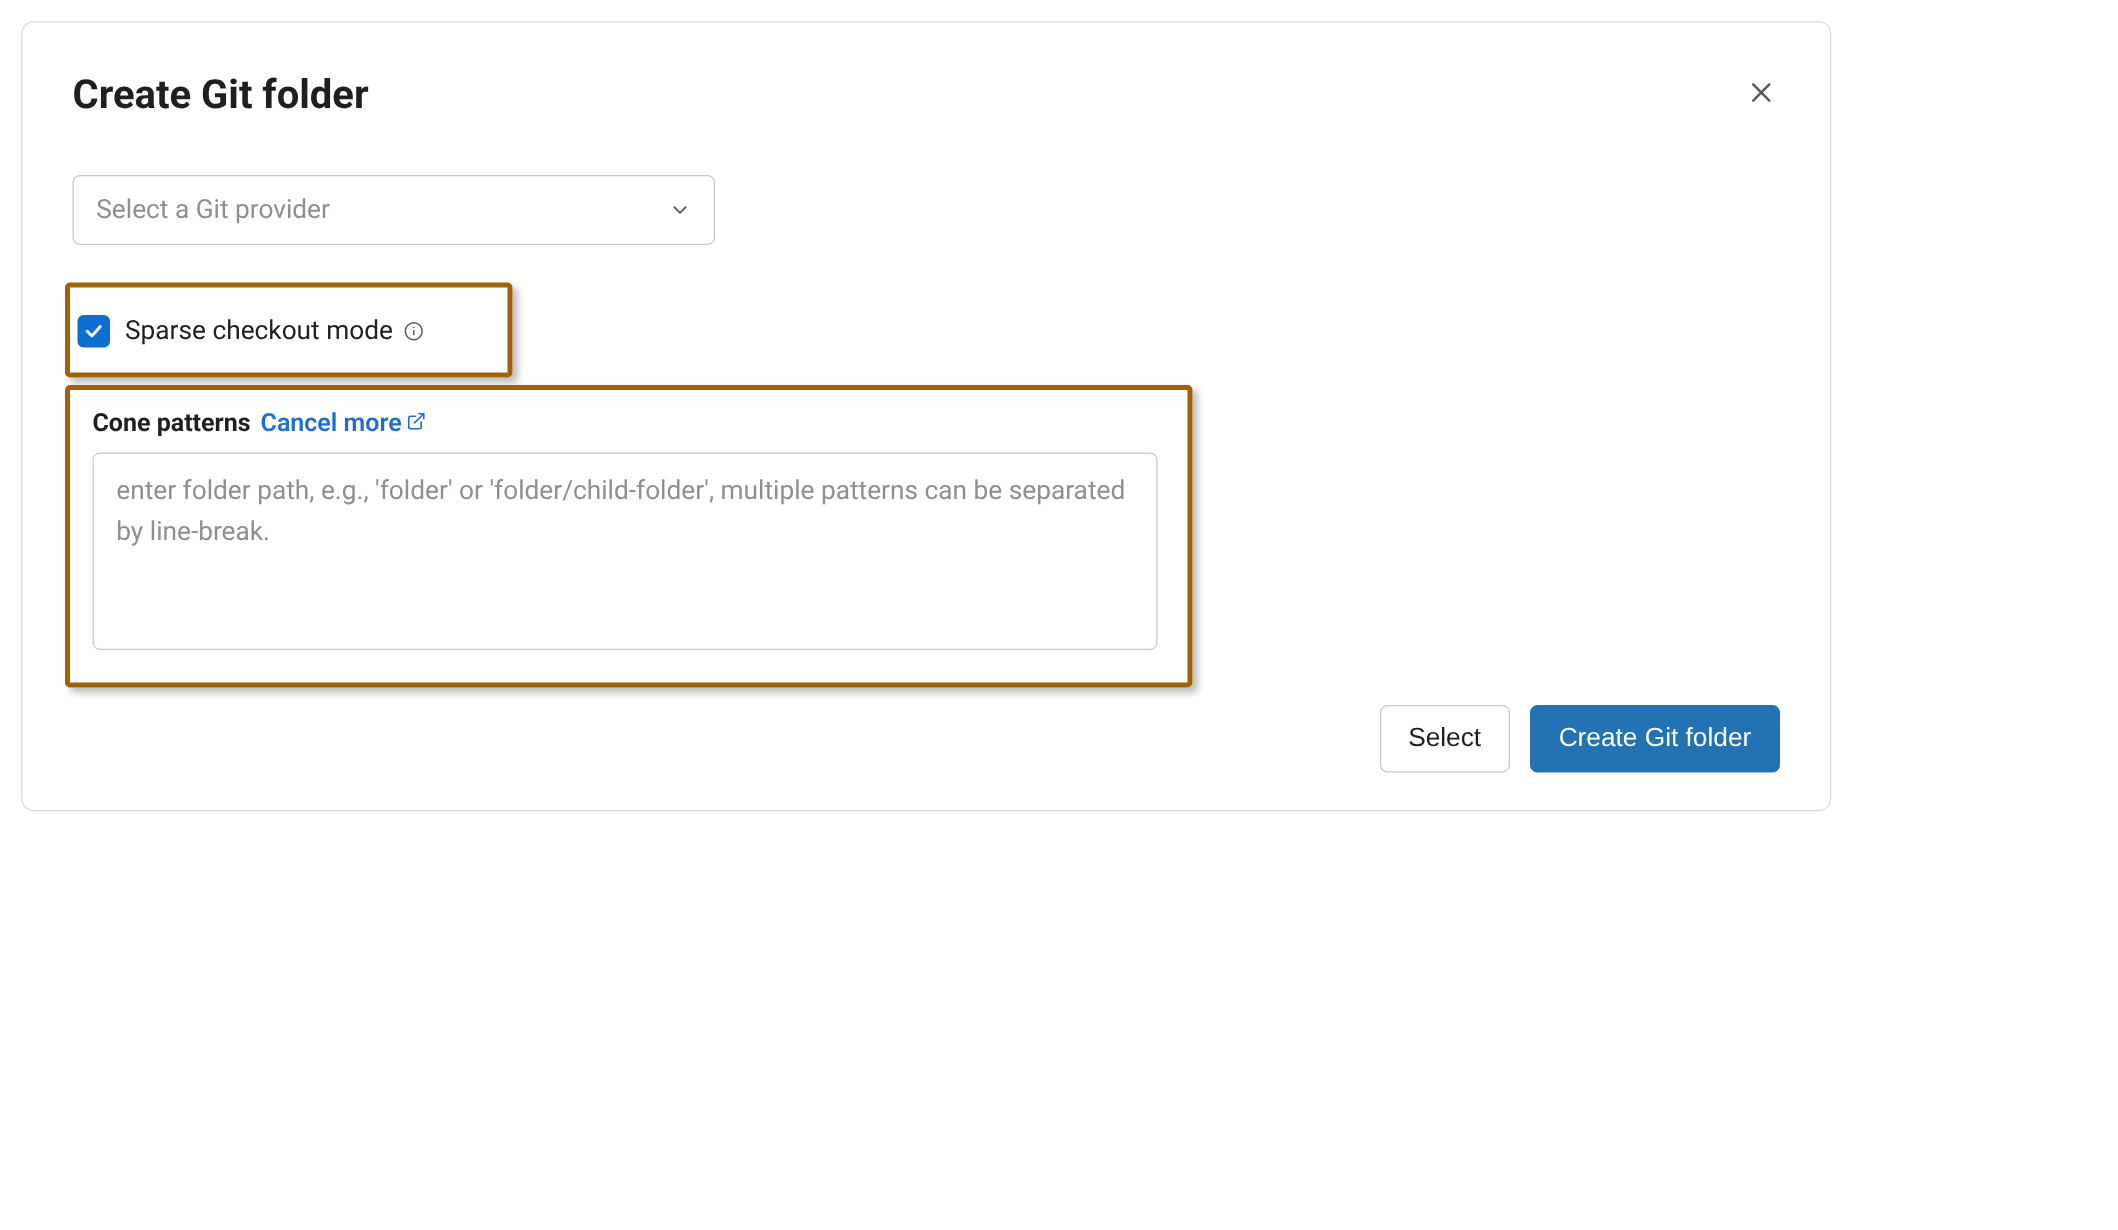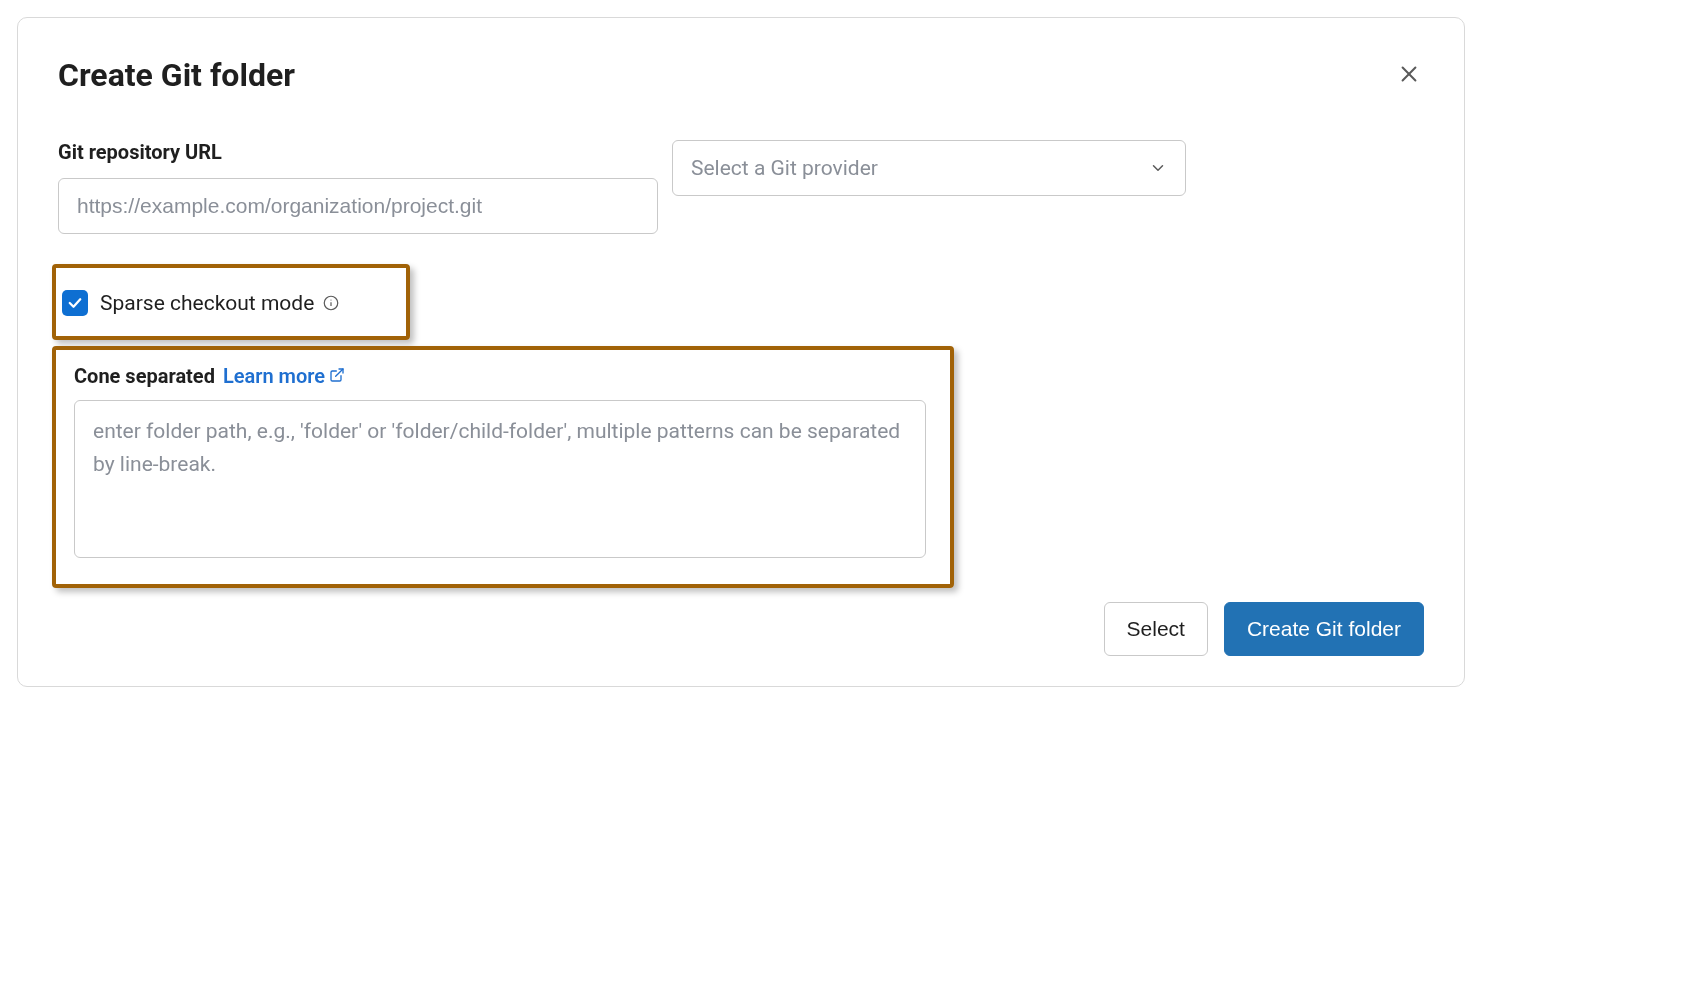--- a/index.html
+++ b/index.html
@@ -196,24 +196,20 @@
       <span>
         <svg viewBox="0 0 24 24" fill="none" stroke="currentColor" stroke-width="2.2" stroke-linecap="round">
             <line x1="5" y1="5" x2="19" y2="19"></line>
             <line x1="19" y1="5" x2="5" y2="19"></line>
           </svg>
       </span>
     </button>
   </div>
 
   <div class="row">
-    <div class="col col-url">
-      <label class="field-label">Git repository URL</label>
-      <input type="text" class="text-input" placeholder="https://example.com/organization/project.git" style="">
-    </div>
     <div class="col col-provider">
       <div class="select-input">
         <span>Select a Git provider</span>
         <span class="chevron">
           <svg viewBox="0 0 24 24" fill="none" stroke="currentColor" stroke-width="2" stroke-linecap="round" stroke-linejoin="round">
               <polyline points="6 9 12 15 18 9"></polyline>
             </svg>
         </span>
       </div>
     </div>
@@ -235,23 +231,23 @@
               <line x1="12" y1="11" x2="12" y2="16"></line>
               <circle cx="12" cy="8" r="0.8" fill="currentColor" stroke="none"></circle>
             </svg>
         </span>
       </span>
     </div>
   </div>
 
   <div class="highlight-red cone-box">
     <div class="cone-header">
-      <span>Cone separated</span>
+      <span>Cone patterns</span>
       <a class="learn-more">
-        <span>Learn more</span>
+        <span>Cancel more</span>
         <span>
           <svg viewBox="0 0 24 24" fill="none" stroke="currentColor" stroke-width="2" stroke-linecap="round" stroke-linejoin="round">
               <path d="M18 13v6a2 2 0 0 1-2 2H5a2 2 0 0 1-2-2V8a2 2 0 0 1 2-2h6"></path>
               <polyline points="15 3 21 3 21 9"></polyline>
               <line x1="10" y1="14" x2="21" y2="3"></line>
             </svg>
         </span>
       </a>
     </div>
     <textarea class="cone-textarea" placeholder="enter folder path, e.g., 'folder' or 'folder/child-folder', multiple patterns can be separated by line-break." style=""></textarea>

